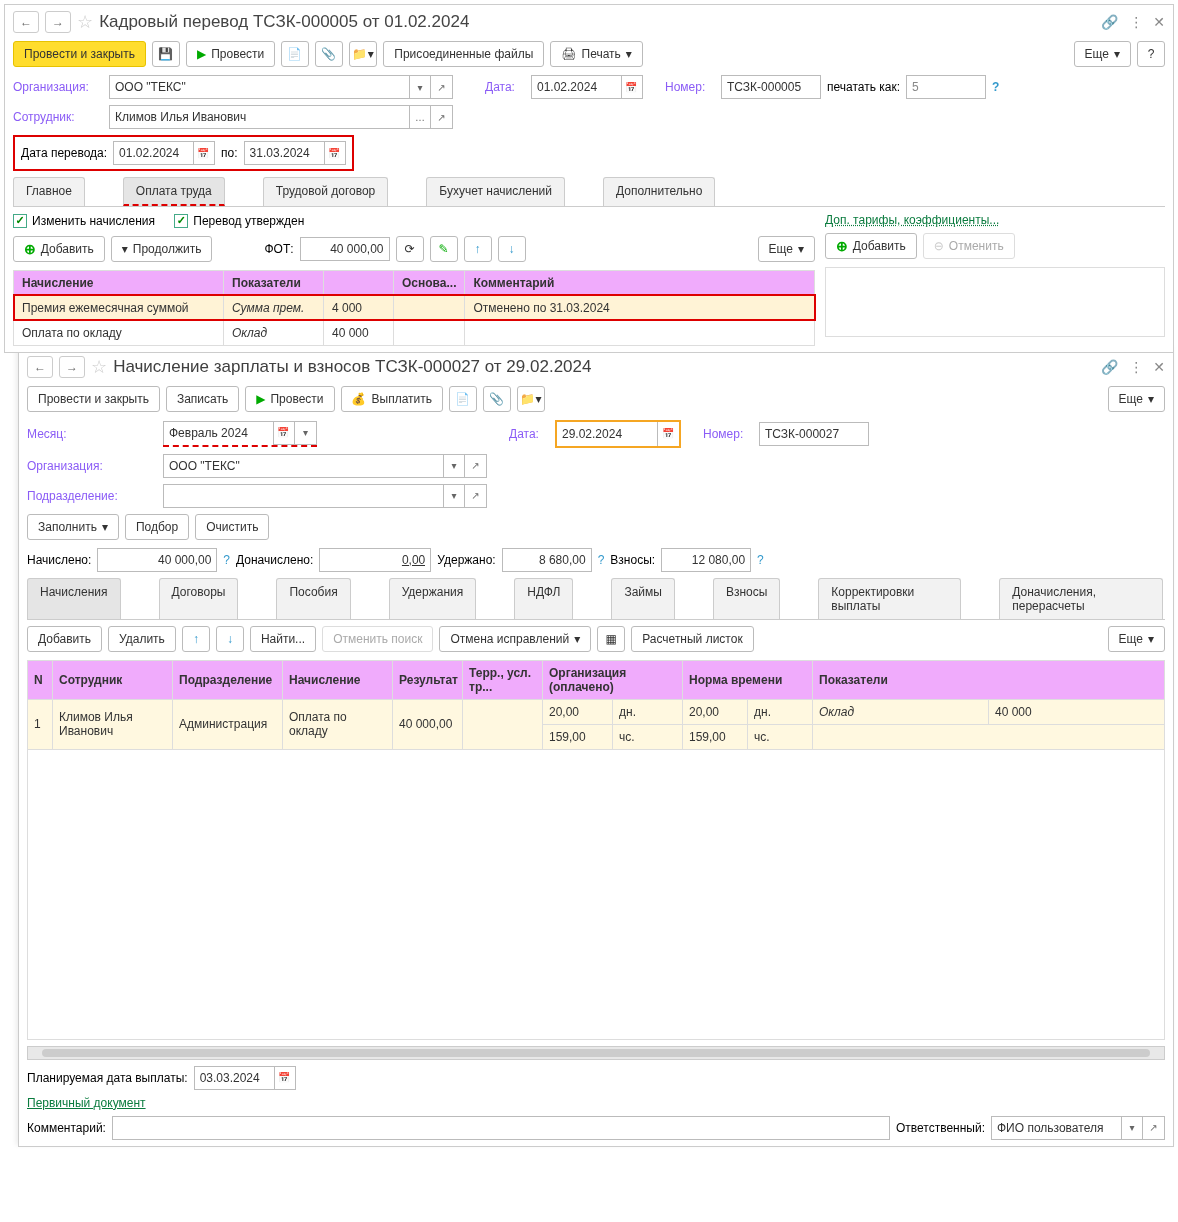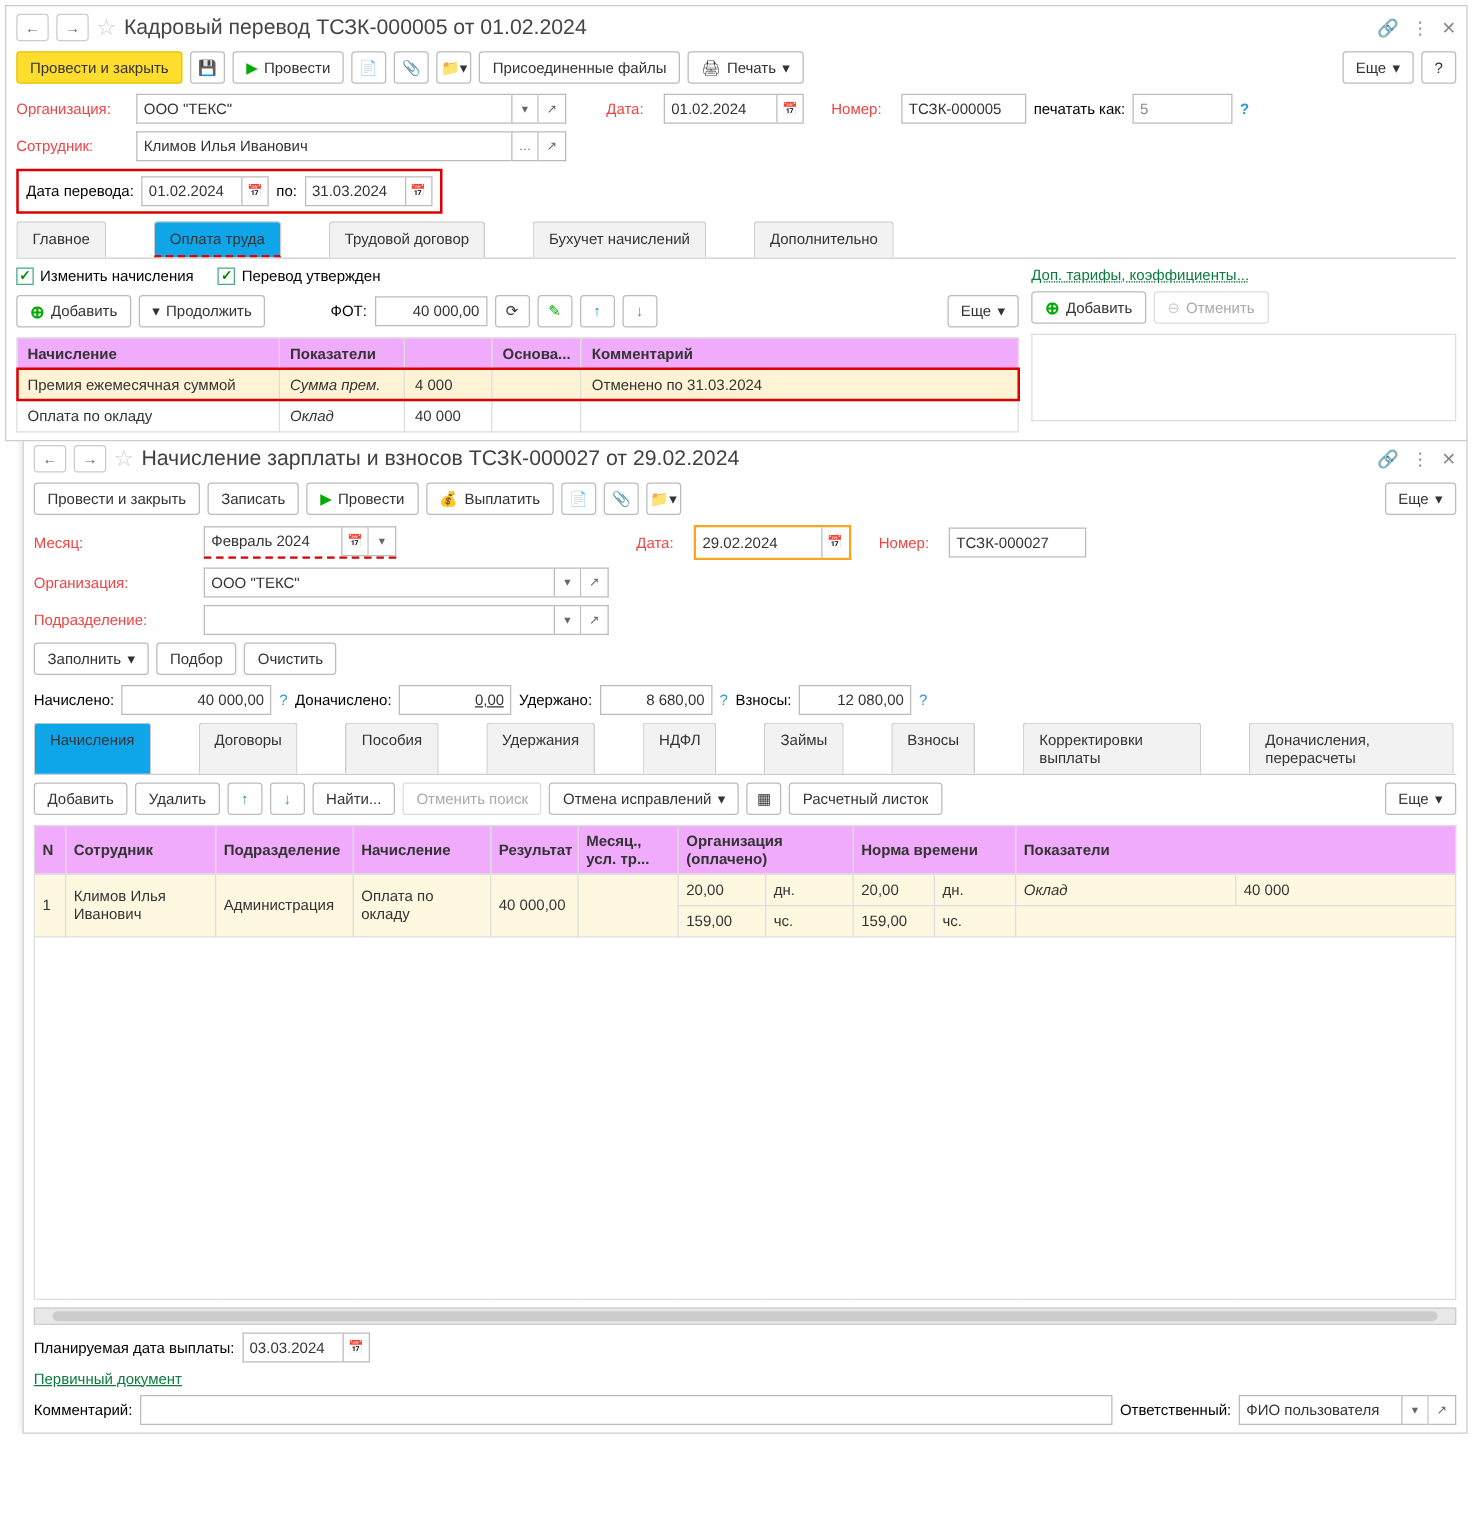--- a/index.html
+++ b/index.html
@@ -10,31 +10,31 @@
 .nav-btn { width: 26px; height: 22px; border: 1px solid #ccc; background: #fff; border-radius: 3px; display:inline-flex; align-items:center; justify-content:center; cursor:pointer; color:#666;}
 .title { font-size: 17px; color: #444; font-weight: normal; }
 .title2 { font-size: 17px; color: #404040; }
 .winicons { margin-left: auto; display: flex; gap: 10px; color: #888; }
 .winicons span { cursor:pointer; font-size:14px; }
 .toolbar { display: flex; align-items: center; gap: 6px; margin-bottom: 8px; flex-wrap: wrap;}
 .btn { border: 1px solid #bbb; background: #fff; border-radius: 3px; padding: 4px 10px; cursor: pointer; display: inline-flex; align-items: center; gap: 5px; height: 26px; color:#333;}
 .btn-yellow { background: #ffdd2d; border-color: #e6c200; font-weight:normal; color:#333;}
 .btn-icon { width: 28px; padding: 0; justify-content: center; }
 .form-row { display: flex; align-items: center; gap: 6px; margin-bottom: 6px; }
-.label { color: #ef4444; min-width: 90px; }
+.label { color: #8b5cf6; min-width: 90px; }
 .input { border: 1px solid #bbb; padding: 3px 5px; height: 24px; background: #fff; color:#333; }
 .input-wrap { display: inline-flex; align-items: stretch; }
 .input-wrap .input { border-right: none; }
 .input-btn { border: 1px solid #bbb; background: #fff; width: 22px; display: flex; align-items:center; justify-content:center; cursor:pointer; color:#666; font-size:10px;}
 .input-btn + .input-btn { border-left:none;}
 .redbox { border: 2px solid #d00; padding: 4px 6px; display: inline-flex; align-items:center; gap:6px; margin-bottom:6px;}
 .orangebox { border: 2px solid #f5a623; display:inline-flex; }
 .tabs { display: flex; border-bottom: 1px solid #ccc; margin-bottom: 6px; gap: 36px; }
 .tab { padding: 6px 12px; background: #f2f2f2; border: 1px solid #ccc; border-bottom: none; margin-right: 2px; cursor:pointer; color:#333; border-radius: 3px 3px 0 0;}
-.tab.active { background: #0ea5e9; }
+.tab.active { background: #e5e5e5; }
 .tab.red-underline { border-bottom: 2px dashed #d00; }
 .checkbox { display: inline-flex; align-items: center; gap: 5px; margin-right: 16px; }
 .check { width:14px; height:14px; border:1px solid #4a8; background:#fff; display:inline-flex; align-items:center; justify-content:center; color:#080; font-size:11px; font-weight:bold;}
 .green-plus { color: #0a0; font-weight: bold; font-size:14px;}
 .table { border: 1px solid #ccc; border-collapse: collapse; width: 100%; }
 .table th, .table td { border: 1px solid #ddd; padding: 5px 8px; text-align: left; font-weight:normal; color:#333;}
 .table th { background: #f0abfc; font-weight: bold; }
 .row-highlight td { background: #fff3d6; }
 .row-highlight { outline: 2px solid #d00; outline-offset:-1px;}
 .italic { font-style: italic; color:#666;}
@@ -282,21 +282,21 @@
     <button class="btn"><span>Заполнить</span> ▾</button>
     <button class="btn">Подбор</button>
     <button class="btn">Очистить</button>
   </div>
 
   <div class="form-row">
     <span>Начислено:</span>
     <input class="input num-input" style="width: 120px;" value="40 000,00">
     <span style="color:#39c">?</span>
     <span>Доначислено:</span>
-    <input class="input num-input" style="width: 90px; text-decoration: underline;" value="0,00">
+    <input class="input num-input" style="width: 112px; text-decoration: underline;" value="0,00">
     <span>Удержано:</span>
     <input class="input num-input" style="width: 90px;" value="8 680,00">
     <span style="color:#39c">?</span>
     <span>Взносы:</span>
     <input class="input num-input" style="width: 90px;" value="12 080,00">
     <span style="color:#39c">?</span>
   </div>
 
   <div class="tabs">
     <div class="tab active">Начисления</div>
@@ -324,21 +324,21 @@
   </div>
 
   <table class="table small-table" style="table-layout:fixed">
     <tbody>
         <tr>
       <th style="width:25px">N</th>
       <th style="width:120px">Сотрудник</th>
       <th style="width:110px">Подразделение</th>
       <th style="width:110px">Начисление</th>
       <th style="width:70px">Результат</th>
-      <th style="width:80px">Месяц., усл. тр...</th>
+      <th style="width:80px">Терр., усл. тр...</th>
       <th style="width:140px" colspan="2">Организация (оплачено)</th>
       <th style="width:130px" colspan="2">Норма времени</th>
       <th colspan="2">Показатели</th>
     </tr>
     <tr class="row-yellow">
       <td class="right" rowspan="2">1</td>
       <td rowspan="2">Климов Илья Иванович</td>
       <td rowspan="2">Администрация</td>
       <td rowspan="2">Оплата по окладу</td>
       <td class="right" rowspan="2">40 000,00</td>

